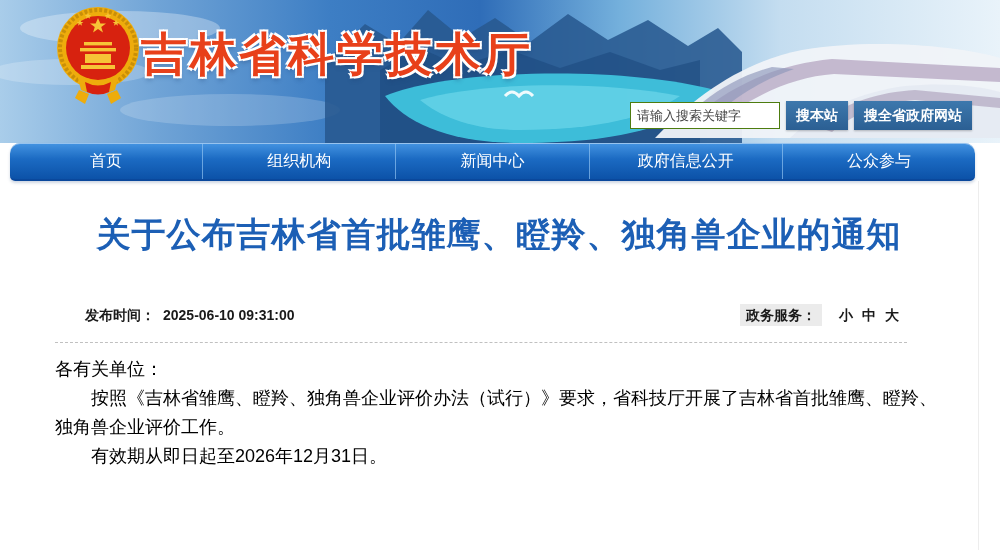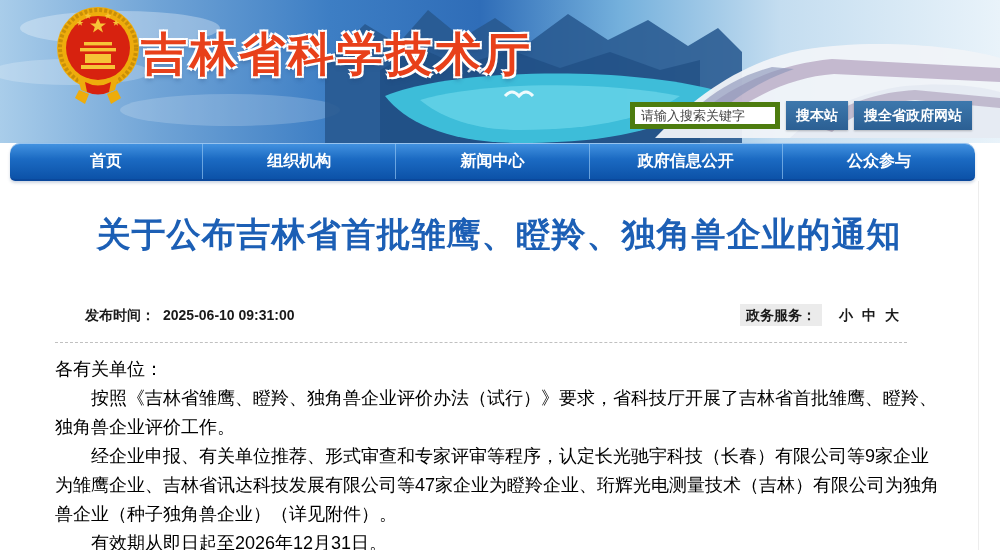--- a/index.html
+++ b/index.html
@@ -10,37 +10,37 @@
   
   .hdr { position:relative; width:1000px; height:143px; overflow:hidden; }
   .hdr-bg { position:absolute; left:0; top:0; width:1000px; height:143px; }
   .brand { position:absolute; left:55px; top:4px; display:flex; align-items:center; }
   .emblem { width:86px; height:102px; }
   .site-title { font-size:46px; font-weight:bold; letter-spacing:3px;
     color:#e8401a; white-space:nowrap;
     text-shadow:-2px -2px 0 #fff, 2px -2px 0 #fff, -2px 2px 0 #fff, 2px 2px 0 #fff,
       0 4px 4px rgba(30,60,110,.35); }
   .search { position:absolute; right:28px; bottom:13px; display:flex; align-items:center; }
-  .search input { width:150px; height:27px; border:5px solid #4d7c0f; background:#fff;
+  .search input { width:150px; height:27px; border:1px solid #4d7c0f; background:#fff;
     font-size:13px; color:#333; padding:0 6px; outline:none; }
   .search input::placeholder { color:#444; opacity:1; }
   .search button { height:29px; margin-left:6px; border:none; cursor:pointer;
     background:linear-gradient(180deg,#3d78ad 0%, #2b5f93 100%);
     color:#fff; font-weight:bold; font-size:14px; padding:0 10px;
     font-family:"Liberation Sans","DejaVu Sans",sans-serif;
     box-shadow:0 1px 2px rgba(0,0,0,.25); }
 
   
   .nav { position:relative; margin:0 25px 0 10px; width:965px; height:38px; display:flex;
     background:linear-gradient(180deg,#4494e2 0%, #1b6ac2 45%, #0c52a8 100%);
     border-radius:10px 10px 5px 5px;
     box-shadow:inset 0 1px 0 rgba(255,255,255,.45), 0 2px 3px rgba(60,90,140,.25);
     border-bottom:2px solid #0a489c; }
   .nav a { flex:1; display:flex; align-items:center; justify-content:center;
-    color:#fff; font-size:16px; font-weight:bold; text-decoration:none; cursor:pointer; }
+    color:#fff; font-size:16px; font-weight:normal; text-decoration:none; cursor:pointer; }
   .nav a + a { border-left:1px solid rgba(150,200,245,.65); }
 
   
   .content-wrap { margin-right:21px; border-right:1px solid #ededed; min-height:369px;
     padding-bottom:10px; background:#fff; }
   .article-title { padding-top:31px; text-align:center; font-size:34px; font-weight:bold;
     color:#1c5fb5; letter-spacing:1px; transform:translateX(10px); }
   .meta { position:relative; height:20px; margin-top:49px; font-size:14px; color:#1a1a1a;
     font-weight:bold; }
   .meta .m-publish { position:absolute; left:85px; }
@@ -145,18 +145,17 @@
       <span class="m-font">
         <span class="m-label">政务服务：</span><a class="font-link">小</a><a class="font-link">中</a><a class="font-link">大</a>
       </span>
     </div>
 
     <div class="divider"></div>
 
     <div class="body-text">
       <p>各有关单位：</p>
       <p class="indent">按照《吉林省雏鹰、瞪羚、独角兽企业评价办法（试行）》要求，省科技厅开展了吉林省首批雏鹰、瞪羚、独角兽企业评价工作。</p>
-      <p class="indent">经企业申报、有关单位推荐、形式审查和专家评审等程序，认定长光驰宇科技（长春）有限公司等9家企业为雏鹰企业、吉林省讯达科技发展有限公司等47家企业为瞪羚企业、珩辉光电测量技术（吉林）有限公司为独角兽企业（种子独角兽企业）（详见附件）。</p>
       <p class="indent">有效期从即日起至2026年12月31日。</p>
     </div>
   </main>
 
 </div>
 
 </body></html>

